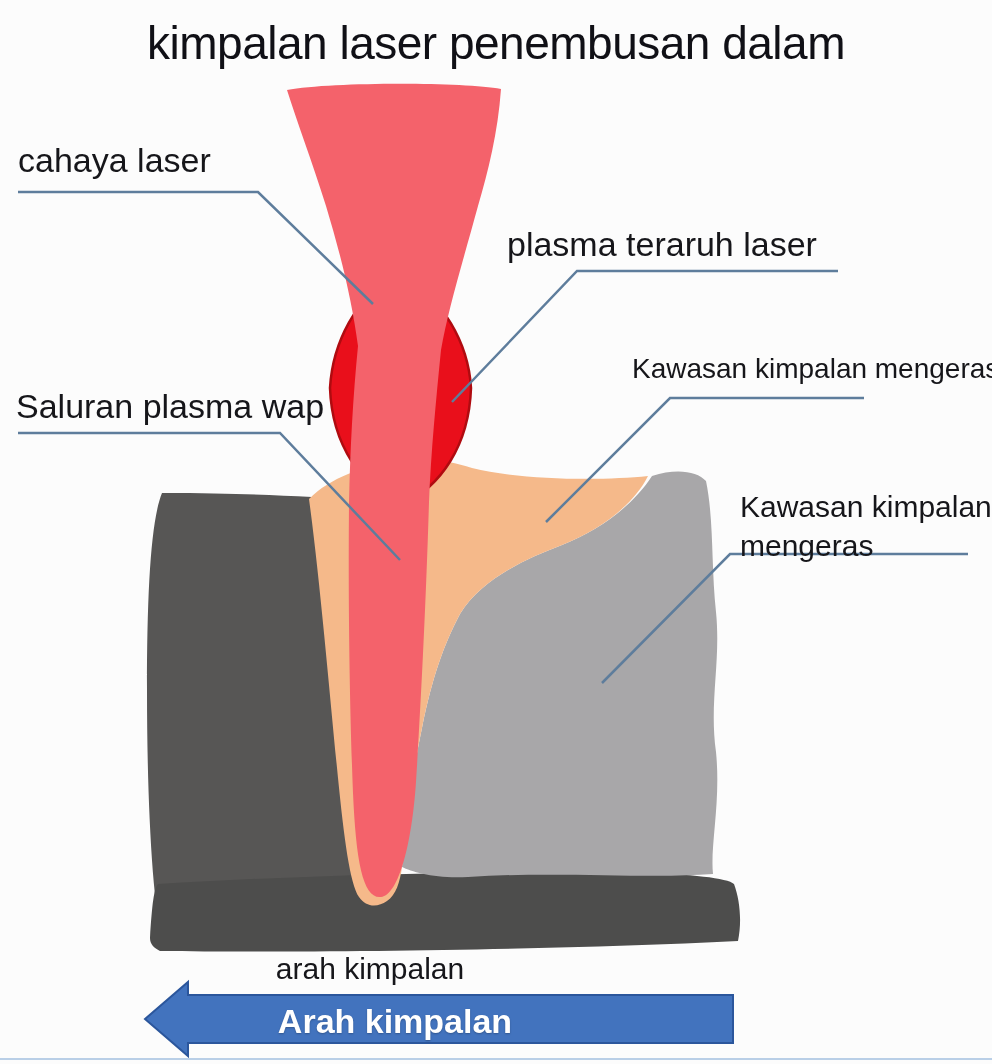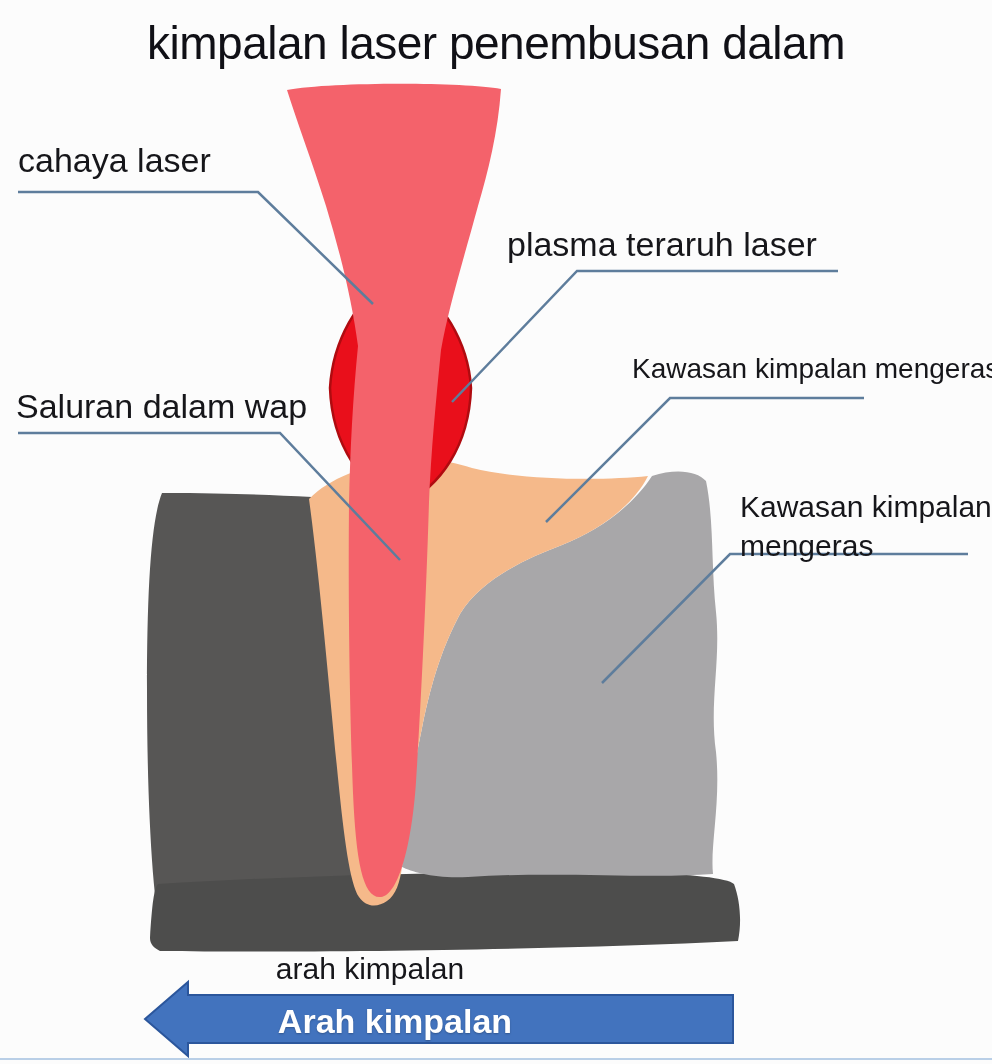--- a/index.html
+++ b/index.html
@@ -83,20 +83,20 @@
   </svg>
 
   <div class="title">kimpalan laser penembusan dalam</div>
 
   <div class="lbl lbl-plasma">plasma teraruh laser</div>
 
   <div class="lbl lbl-cahaya">cahaya laser</div>
 
   <div class="lbl lbl-kawasan-top">Kawasan kimpalan mengeras</div>
 
-  <div class="lbl lbl-saluran">Saluran dalam wap</div>
+  <div class="lbl lbl-saluran">Saluran plasma wap</div>
 
   <div class="lbl lbl-kawasan-right">Kawasan kimpalan mengeras</div>
 
   <div class="lbl lbl-arah">arah kimpalan</div>
 
   <div class="lbl lbl-arrow">Arah kimpalan</div>
 </div>
 
 </body></html>

